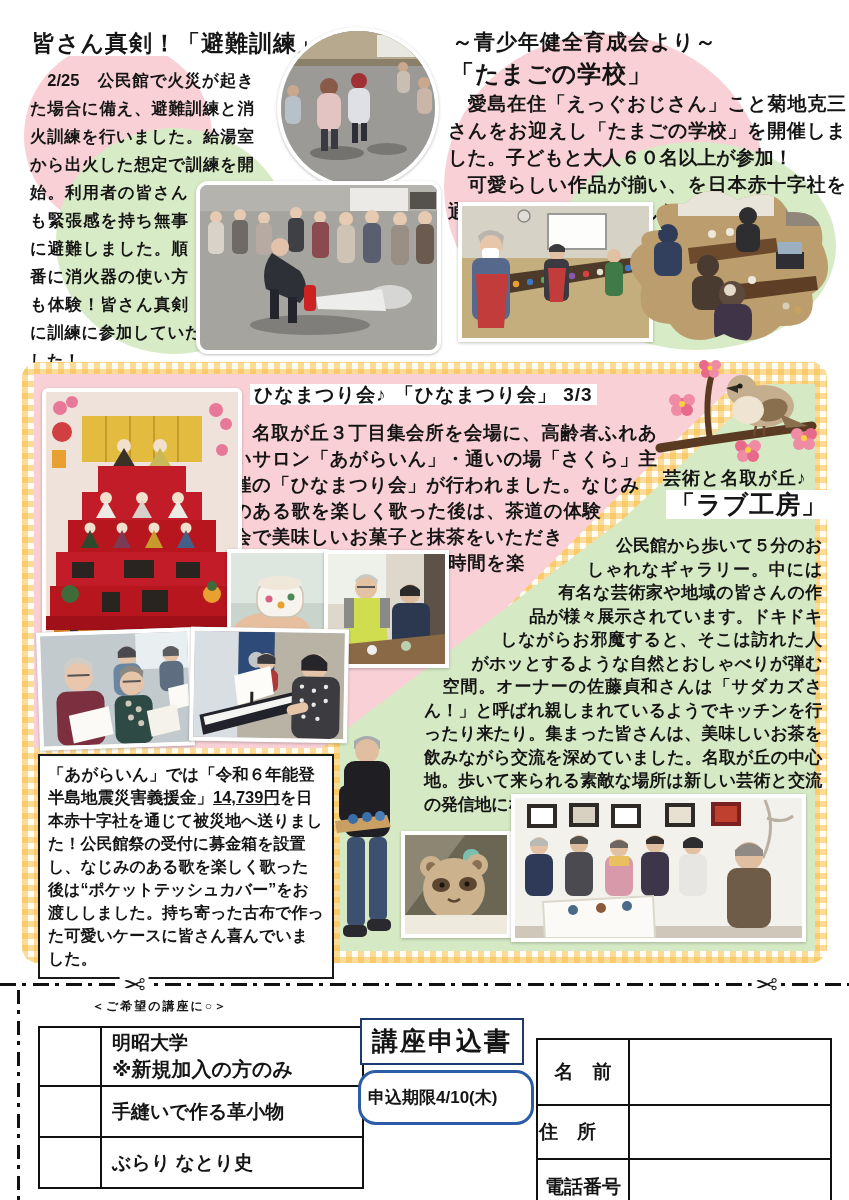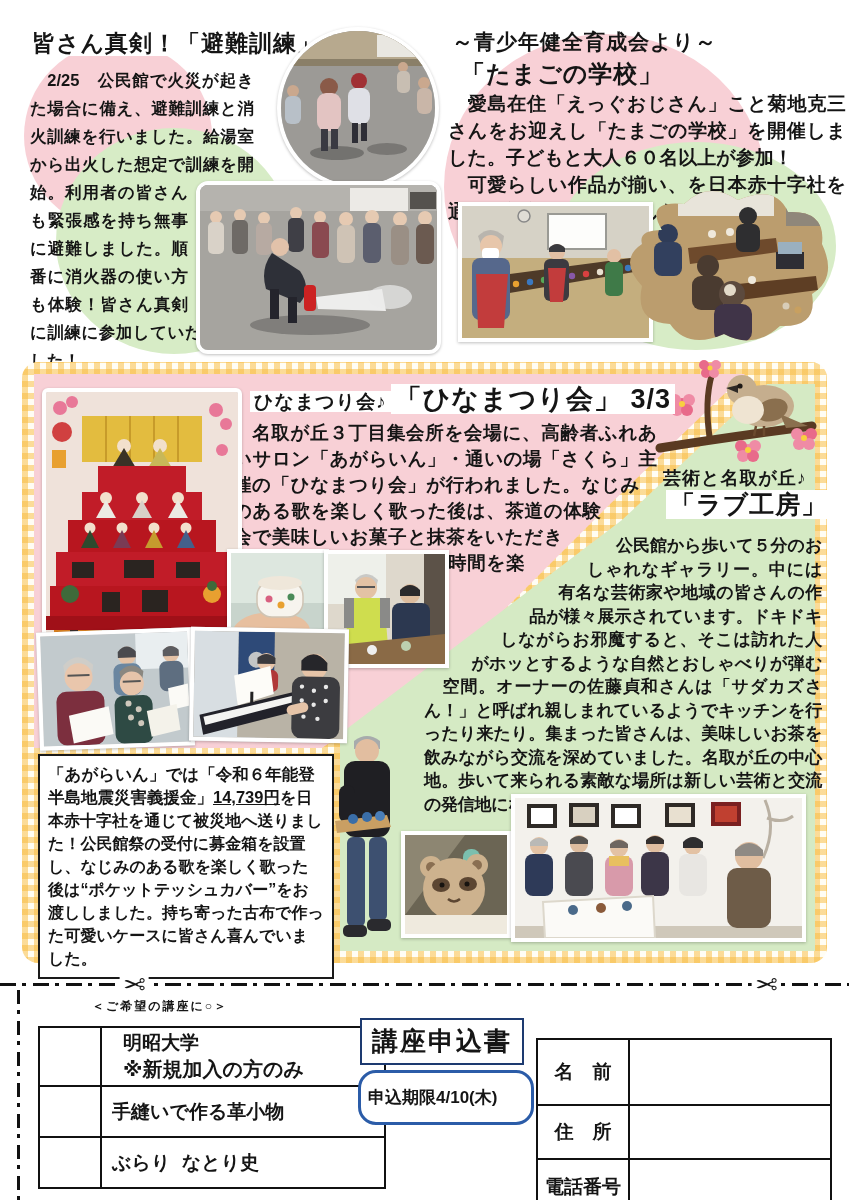--- a/index.html
+++ b/index.html
@@ -127,21 +127,21 @@
         <rect x="88" y="112" width="9" height="26" fill="#24242c"></rect>
       <rect x="104" y="100" width="12" height="26" rx="4" fill="#cc2222"></rect>
       <polygon points="116,112 182,104 186,126 118,124" fill="rgba(255,255,255,.8)"></polygon>
       <ellipse cx="190" cy="112" rx="22" ry="12" fill="rgba(235,235,235,.7)"></ellipse>
     </svg>
   </div>
 
   <div class="blob pink abs" style="left:444px;top:34px;width:322px;height:306px;"></div>
   <div class="blob green abs" style="left:556px;top:142px;width:280px;height:208px;"></div>
   <div class="abs h-main" style="left:452px;top:30px;font-size:21px;">～青少年健全育成会より～</div>
-  <div class="abs h-main" style="left:450px;top:60px;font-size:24px;margin-left:11px;">「たまごの学校」</div>
+  <div class="abs h-main" style="left:450px;top:60px;font-size:24px;">「たまごの学校」</div>
   <div class="abs jp egg-body" style="left:448px;top:90px;">　愛島在住「えっぐおじさん」こと菊地克三さんをお迎えし「たまごの学校」を開催しました。子どもと大人６０名以上が参加！
 　可愛らしい作品が揃い、を日本赤十字社を通じて被災地へ送りました。</div>
 
   <div class="ph" style="left:458px;top:202px;width:187px;height:132px;">
     <svg width="187" height="132" viewBox="0 0 187 132">
       <rect width="187" height="132" fill="#c4ae7e"></rect>
       <rect width="187" height="52" fill="#d6d2c6"></rect>
       <rect x="86" y="8" width="58" height="35" fill="#fdfdfb" stroke="#9a9a94" stroke-width="2"></rect>
       <circle cx="62" cy="10" r="6" fill="#e0ddd6" stroke="#888" stroke-width="1.5"></circle>
       <polygon points="18,72 184,50 184,64 18,92" fill="#4e3a28"></polygon>
@@ -252,21 +252,21 @@
       <ellipse cx="120" cy="58" rx="16" ry="11" transform="rotate(-18 120 58)" fill="#8a6f4e"></ellipse>
       <circle cx="90" cy="38" r="15" fill="#c5ae8e"></circle>
       <ellipse cx="96" cy="58" rx="16" ry="14" fill="#efe4d2"></ellipse>
       <polygon points="74,36 86,33 86,41" fill="#2e2a26"></polygon>
       <circle cx="88" cy="34" r="2.6" fill="#1e1a16"></circle>
       <path d="M104 74 L102 84 M112 74 L112 84" stroke="#6b4a2e" stroke-width="2.5"></path>
     </svg>
   </div>
 
   <div class="abs" style="left:250px;top:384px;">
-    <span class="h-main white-hl" style="font-size:19px;">ひなまつり会♪</span><span class="h-main white-hl" style="font-size:27px;">「ひなまつり会」 3/3</span>
+    <span class="h-main white-hl" style="font-size:19px;">ひなまつり会♪</span><span class="h-main white-hl" style="font-size:19px;">「ひなまつり会」 3/3</span>
   </div>
   <div class="abs jp hina-body" style="left:233px;top:420px;">　名取が丘３丁目集会所を会場に、高齢者ふれあいサロン「あがらいん」・通いの場「さくら」主催の「ひなまつり会」が行われました。なじみのある歌を楽しく歌った後は、茶道の体験会で美味しいお菓子と抹茶をいただきました。皆さん、豊かな時間を楽しんでいました。</div>
 
   <div class="ph" style="left:42px;top:388px;width:192px;height:250px;border-radius:6px;">
     <svg width="192" height="250" viewBox="0 0 192 250">
       <rect width="192" height="250" fill="#efe2da"></rect>
       <g fill="#e87898">
           <circle cx="14" cy="16" r="7"></circle>
           <circle cx="26" cy="10" r="6"></circle>
           <circle cx="170" cy="18" r="7"></circle>
@@ -520,50 +520,50 @@
   <span class="scissors" style="left:120px;">✂</span>
   <span class="scissors" style="left:752px;">✂</span>
   <div class="abs cutline-v"></div>
 
   <div class="abs h-main" style="left:92px;top:1000px;font-size:12px;letter-spacing:2px;text-align:center;">＜ご希望の講座に○＞</div>
 
   <table class="form abs" style="left:38px;top:1026px;">
     <tbody>
         <tr>
       <td style="width:58px;height:52px;"></td>
-      <td style="width:240px;padding:2px 21px;">
+      <td style="width:240px;padding:2px 10px;">
         <div style="font-size:19px;font-weight:800;">明昭大学</div>
         <div class="course-note">※新規加入の方のみ</div>
       </td>
     </tr>
     <tr>
       <td style="height:47px;"></td>
       <td style="padding:2px 10px;font-size:19px;font-weight:800;">手縫いで作る革小物</td>
     </tr>
     <tr>
       <td style="height:47px;"></td>
-      <td style="padding:2px 10px;font-size:19px;font-weight:800;font-family:Liberation Mono, monospace;">ぶらり なとり史</td>
+      <td style="padding:2px 10px;font-size:19px;font-weight:800;">ぶらり なとり史</td>
     </tr>
   </tbody>
     </table>
 
   <div class="abs title-box">講座申込書</div>
 
   <div class="abs deadline-box">
     <div style="font-size:17px;">申込期限4/10(木)</div>
   </div>
 
   <table class="form abs" style="left:536px;top:1006px;margin-top:32px;">
     <tbody>
         <tr>
       <td style="width:88px;height:62px;text-align:center;font-size:19px;font-weight:800;">名　前</td>
       <td style="width:198px;"></td>
     </tr>
     <tr>
-      <td style="height:50px;text-align:center;font-size:19px;font-weight:800;">住　所</td>
+      <td style="height:50px;text-align:left;font-size:19px;font-weight:800;">住　所</td>
       <td></td>
     </tr>
     <tr>
       <td style="height:52px;text-align:center;font-size:19px;font-weight:800;">電話番号</td>
       <td></td>
     </tr>
   </tbody>
     </table>
 
 </div>

